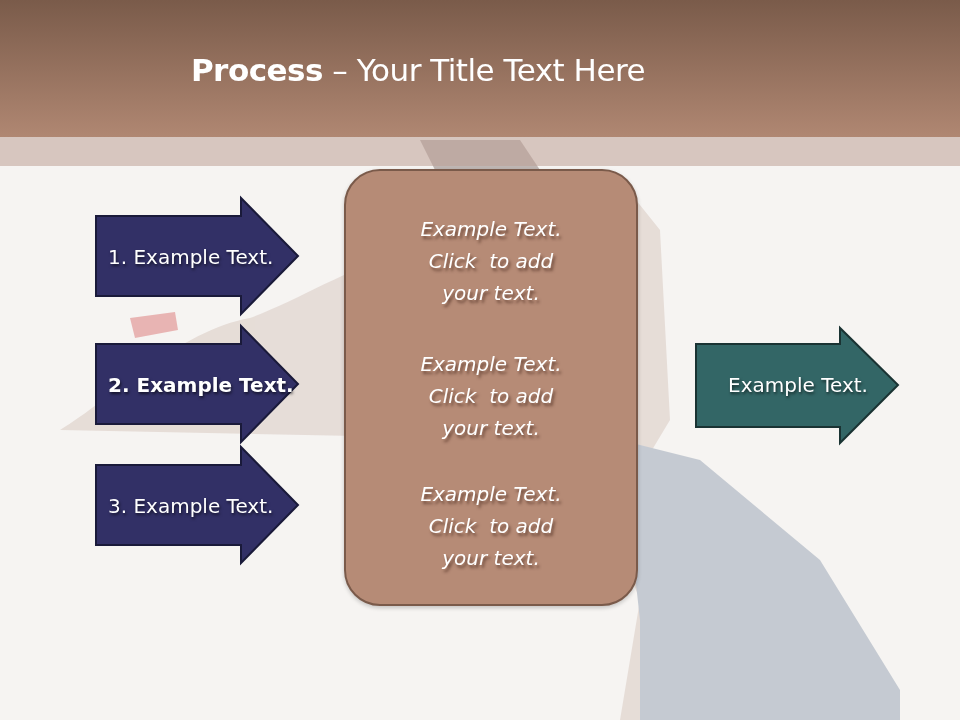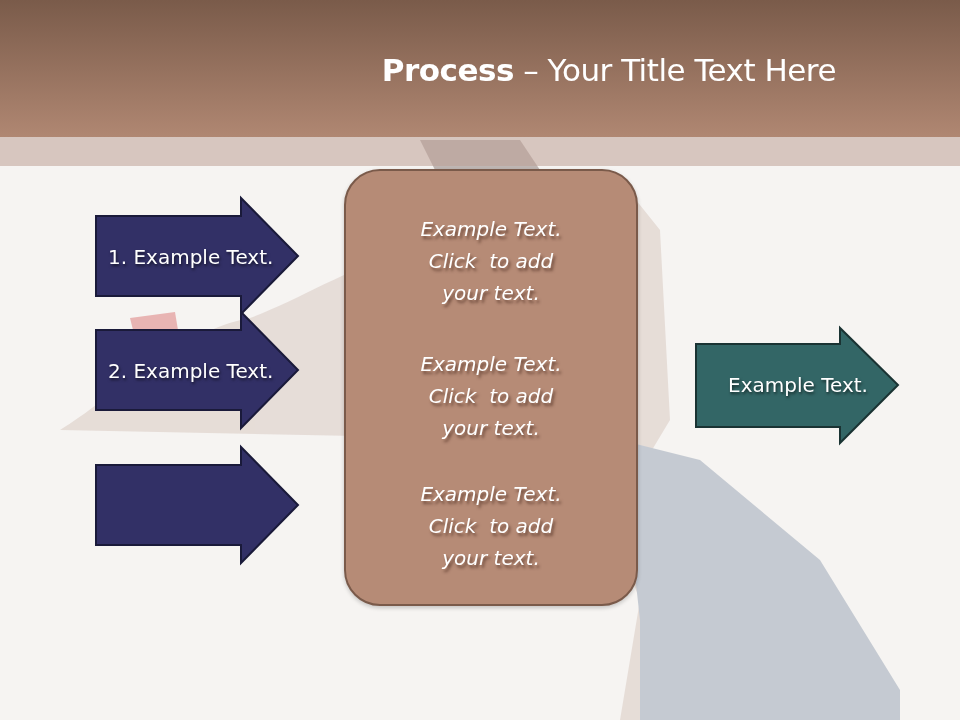--- a/index.html
+++ b/index.html
@@ -1,20 +1,20 @@
 <!DOCTYPE html>
 <html><head>
 <meta charset="utf-8">
 <style>
   html,body{margin:0;padding:0;}
   body{width:960px;height:720px;position:relative;overflow:hidden;background:#f6f4f2;font-family:"DejaVu Sans","Liberation Sans",sans-serif;}
   .bg-figure{position:absolute;left:0;top:0;width:960px;height:720px;}
   .header{position:absolute;left:0;top:0;width:960px;height:137px;background:linear-gradient(#7a5b4a,#b08772);}
   .header-band{position:absolute;left:0;top:137px;width:960px;height:29px;background:rgba(190,160,150,0.55);}
-  .title{position:absolute;left:0;top:52px;width:836px;text-align:right;color:#fff;font-size:31px;letter-spacing:-0.5px;}
+  .title{position:absolute;left:0;top:52px;width:836px;text-align:center;color:#fff;font-size:31px;letter-spacing:-0.5px;}
   .title b{font-weight:bold;}
   .title .rest{font-weight:normal;}
   .arrow{position:absolute;}
   .arrow svg{position:absolute;left:0;top:0;overflow:visible;}
   .arrow-label{position:absolute;color:#fff;font-size:20px;text-shadow:1px 2px 3px rgba(0,0,0,0.6);white-space:nowrap;}
   .center-box{position:absolute;left:344px;top:169px;width:294px;height:437px;background:#b68b76;border:2px solid #7a5a4a;border-radius:36px;box-sizing:border-box;box-shadow:0 2px 4px rgba(0,0,0,0.2);}
   .block{position:absolute;left:0;width:100%;text-align:center;color:#fff;font-style:italic;font-size:20px;line-height:32px;text-shadow:2px 3px 3px rgba(60,30,20,0.6);}
 </style>
 </head>
 <body>
@@ -33,30 +33,31 @@
 <div class="title">
   <b>Process</b><span class="rest"> – Your Title Text Here</span>
 </div>
 
 <div class="arrow" style="left:95px;top:197px;width:205px;height:120px;">
   <svg width="205" height="120">
     <polygon points="1,19 146,19 146,1 203,59 146,117 146,99 1,99" fill="#323066" stroke="#1a1a3a" stroke-width="2"></polygon>
   </svg>
   <span class="arrow-label" style="left:13px;top:48px;">1. Example Text.</span>
 </div>
-<div class="arrow" style="left:95px;top:311px;width:205px;height:120px;">
+<div class="arrow" style="left:95px;top:325px;width:205px;height:120px;font-weight:bold;">
   <svg width="205" height="120">
     <polygon points="1,19 146,19 146,1 203,59 146,117 146,99 1,99" fill="#323066" stroke="#1a1a3a" stroke-width="2"></polygon>
   </svg>
   <span class="arrow-label" style="left:13px;top:48px;">2. Example Text.</span>
 </div>
 <div class="arrow" style="left:95px;top:446px;width:205px;height:120px;">
   <svg width="205" height="120">
     <polygon points="1,19 146,19 146,1 203,59 146,117 146,99 1,99" fill="#323066" stroke="#1a1a3a" stroke-width="2"></polygon>
   </svg>
+  <span class="arrow-label" style="left:13px;top:48px;">3. Example Text.</span>
 </div>
 
 <div class="center-box">
   <div class="block" style="top:42px;">
     <div>Example Text.</div>
     <div style="white-space:pre;">Click  to add</div>
     <div>your text.</div>
   </div>
   <div class="block" style="top:177px;">
     <div>Example Text.</div>

